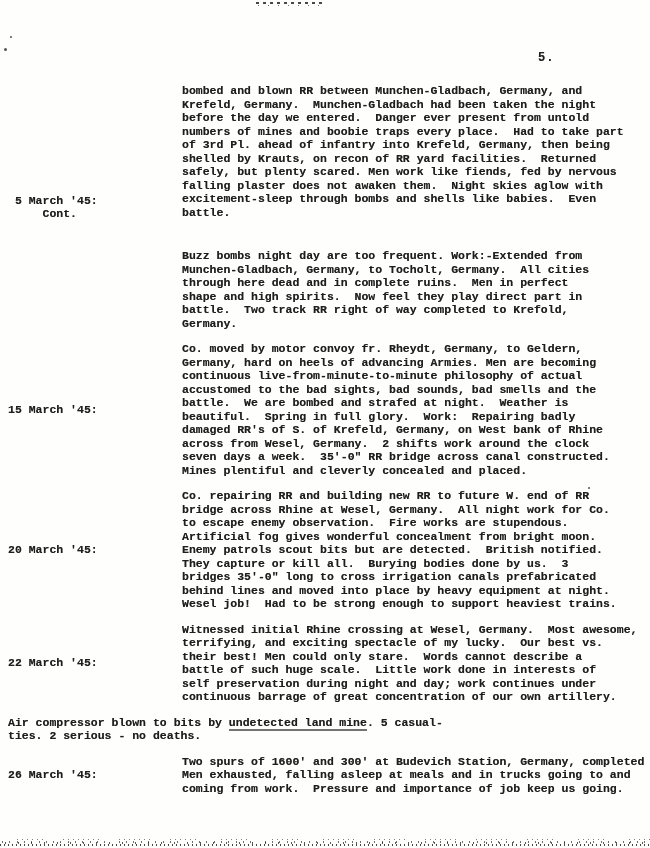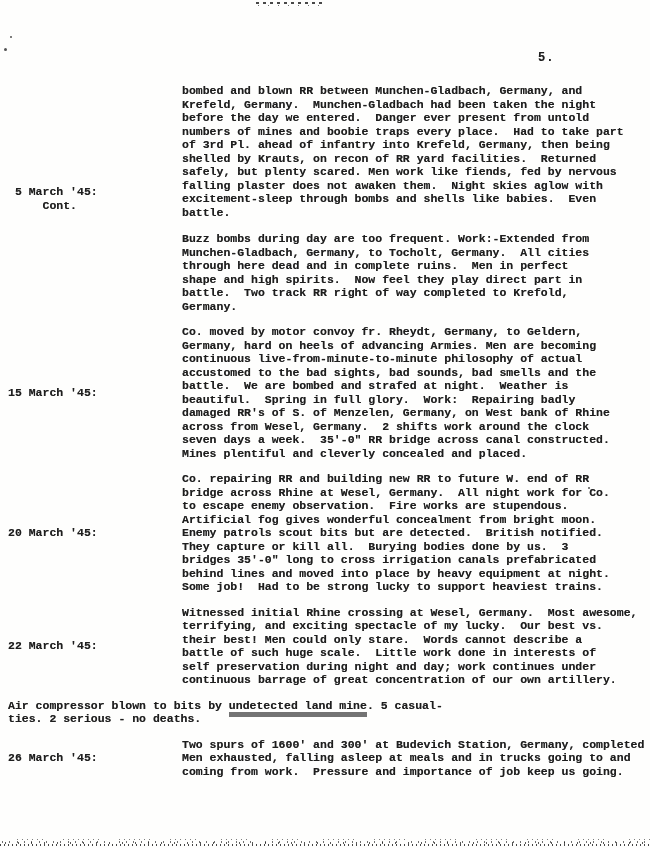--- a/index.html
+++ b/index.html
@@ -38,25 +38,25 @@
     align-items: center;
     margin-bottom: 12px;
   }
   .date-col {
     width: 174px;
     flex: 0 0 174px;
     white-space: pre;
   }
   .date-line { white-space: pre; }
   .body-col { flex: 1 1 auto; min-width: 0; }
-  .para { margin-bottom: 13px; }
+  .para { margin-bottom: 30px; }
   .para:last-child { margin-bottom: 0; }
   .line { white-space: pre; }
   .u {
-    border-bottom: 5px solid #737373;
+    border-bottom: 2px solid #737373;
     padding-bottom: 0px;
   }
   
   .artifact-top {
     position: absolute;
     top: 2px;
     left: 256px;
     width: 68px;
     height: 5px;
     background-image:
@@ -114,59 +114,59 @@
             <div class="line">before the day we entered.  Danger ever present from untold</div>
             <div class="line">numbers of mines and boobie traps every place.  Had to take part</div>
             <div class="line">of 3rd Pl. ahead of infantry into Krefeld, Germany, then being</div>
             <div class="line">shelled by Krauts, on recon of RR yard facilities.  Returned</div>
             <div class="line">safely, but plenty scared. Men work like fiends, fed by nervous</div>
             <div class="line">falling plaster does not awaken them.  Night skies aglow with</div>
             <div class="line">excitement-sleep through bombs and shells like babies.  Even</div>
             <div class="line">battle.</div>
           </div>
           <div class="para">
-            <div class="line">Buzz bombs during day are too frequent. Work:-Extended from</div>
+            <div class="line">Buzz bombs night day are too frequent. Work:-Extended from</div>
             <div class="line">Munchen-Gladbach, Germany, to Tocholt, Germany.  All cities</div>
             <div class="line">through here dead and in complete ruins.  Men in perfect</div>
             <div class="line">shape and high spirits.  Now feel they play direct part in</div>
             <div class="line">battle.  Two track RR right of way completed to Krefold,</div>
             <div class="line">Germany.</div>
           </div>
         </div>
       </div>
       <div class="entry">
         <div class="date-col"><div class="date-line">15 March '45:</div></div>
         <div class="body-col">
           <div class="para">
             <div class="line">Co. moved by motor convoy fr. Rheydt, Germany, to Geldern,</div>
             <div class="line">Germany, hard on heels of advancing Armies. Men are becoming</div>
             <div class="line">continuous live-from-minute-to-minute philosophy of actual</div>
             <div class="line">accustomed to the bad sights, bad sounds, bad smells and the</div>
             <div class="line">battle.  We are bombed and strafed at night.  Weather is</div>
             <div class="line">beautiful.  Spring in full glory.  Work:  Repairing badly</div>
-            <div class="line">damaged RR's of S. of Menzelen, Germany, on West bank of Rhine</div>
+            <div class="line">damaged RR's of S. of Krefeld, Germany, on West bank of Rhine</div>
             <div class="line">across from Wesel, Germany.  2 shifts work around the clock</div>
             <div class="line">seven days a week.  35'-0" RR bridge across canal constructed.</div>
             <div class="line">Mines plentiful and cleverly concealed and placed.</div>
           </div>
         </div>
       </div>
       <div class="entry">
         <div class="date-col"><div class="date-line">20 March '45:</div></div>
         <div class="body-col">
           <div class="para">
             <div class="line">Co. repairing RR and building new RR to future W. end of RR</div>
             <div class="line">bridge across Rhine at Wesel, Germany.  All night work for Co.</div>
             <div class="line">to escape enemy observation.  Fire works are stupendous.</div>
             <div class="line">Artificial fog gives wonderful concealment from bright moon.</div>
             <div class="line">Enemy patrols scout bits but are detected.  British notified.</div>
             <div class="line">They capture or kill all.  Burying bodies done by us.  3</div>
             <div class="line">bridges 35'-0" long to cross irrigation canals prefabricated</div>
             <div class="line">behind lines and moved into place by heavy equipment at night.</div>
-            <div class="line">Some job!  Had to be strong lucky to support heaviest trains.</div>
+            <div class="line">Wesel job!  Had to be strong enough to support heaviest trains.</div>
           </div>
         </div>
       </div>
       <div class="entry">
         <div class="date-col"><div class="date-line">22 March '45:</div></div>
         <div class="body-col">
           <div class="para">
             <div class="line">Witnessed initial Rhine crossing at Wesel, Germany.  Most awesome,</div>
             <div class="line">terrifying, and exciting spectacle of my lucky.  Our best vs.</div>
             <div class="line">their best! Men could only stare.  Words cannot describe a</div>

